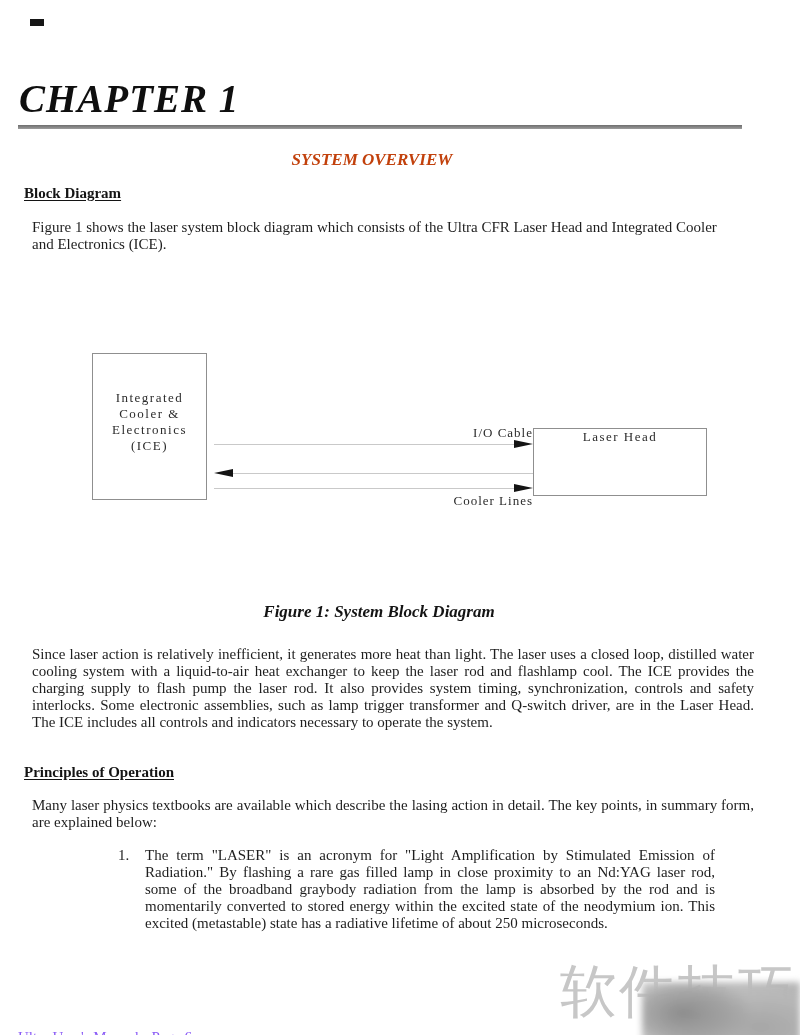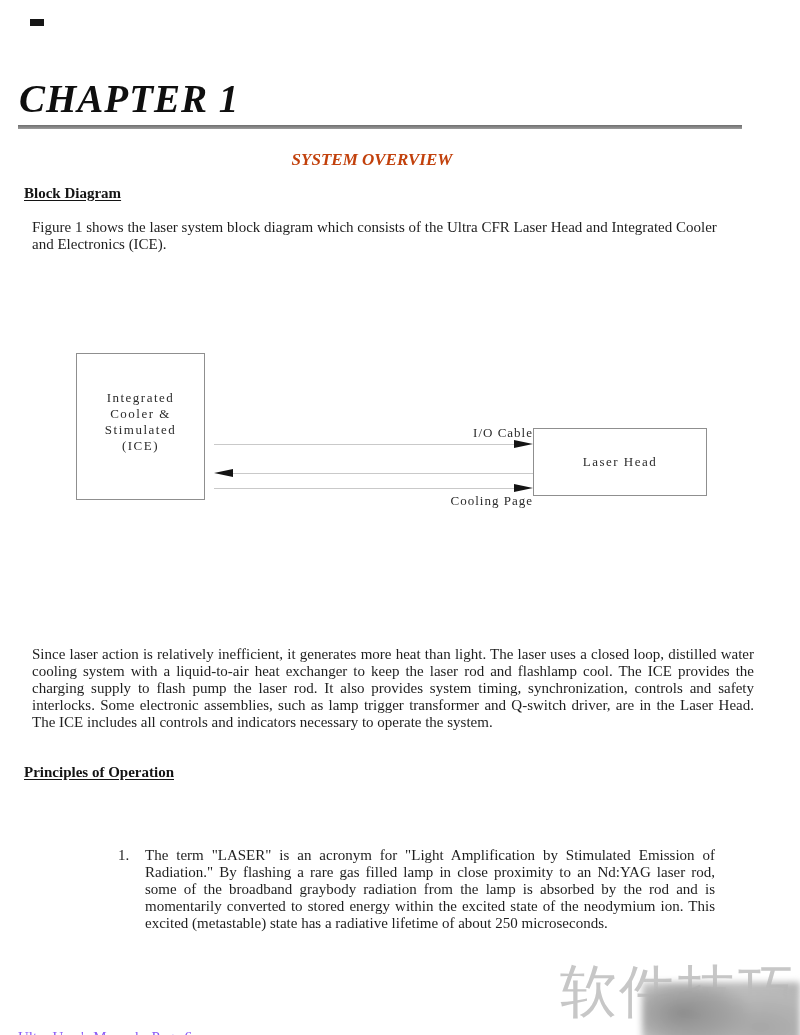--- a/index.html
+++ b/index.html
@@ -36,23 +36,23 @@
     position:absolute; left:18px; top:586px; width:722px; text-align:center;
     font-size:17px; font-weight:bold; font-style:italic; color:#141414;
   }
 
   
   .dbox {
     position:absolute; box-sizing:border-box; border:1px solid #8f8f8f;
     background:#ffffff; color:#2b2b2b; font-size:13px; letter-spacing:1.5px;
     text-align:center;
   }
-  .ice-box { left:76px; top:337px; width:129px; height:147px; line-height:16px; padding-top:36px; }
+  .ice-box { left:92px; top:337px; width:115px; height:147px; line-height:16px; padding-top:36px; }
   .laser-box { left:533px; top:412px; width:174px; height:68px;
-    display:flex; align-items:center; justify-content:center; }
+    display:flex; justify-content:center; }
   .dline { position:absolute; height:1px; background:#c9c9c9; }
   .line-io   { left:214px; top:428px; width:301px; }
   .line-ret  { left:233px; top:457px; width:300px; }
   .line-sup  { left:214px; top:472px; width:301px; }
   .arrow { position:absolute; width:0; height:0;
     border-top:4px solid transparent; border-bottom:4px solid transparent; }
   .arrow-right { border-left:19px solid #141414; }
   .arrow-left  { border-right:19px solid #141414; }
   .arrow-io  { left:514px; top:424px; }
   .arrow-ret { left:214px; top:453px; }
@@ -98,46 +98,48 @@
   <div class="section-title">SYSTEM OVERVIEW</div>
 
   <div class="sub-heading" style="top:169px;">Block Diagram</div>
 
   <div class="para" style="top:203px; width:700px;">Figure 1 shows the laser system block diagram which consists of the Ultra CFR Laser Head and Integrated Cooler and Electronics (ICE).</div>
 
   <div>
     <div class="dbox ice-box">
       <div>Integrated</div>
       <div>Cooler &amp;</div>
-      <div>Stimulated</div>
+      <div>Electronics</div>
       <div>(ICE)</div>
     </div>
 
     <div class="dbox laser-box">
       <span>Laser Head</span>
     </div>
 
     <div class="dlabel label-io">I/O Cable</div>
     <div class="dline line-io"></div>
     <div class="arrow arrow-right arrow-io"></div>
 
     <div class="dline line-ret"></div>
     <div class="arrow arrow-left arrow-ret"></div>
 
     <div class="dline line-sup"></div>
     <div class="arrow arrow-right arrow-sup"></div>
 
-    <div class="dlabel label-cool">Cooling Page</div>
+    <div class="dlabel label-cool">Cooler Lines</div>
   </div>
 
+  <div class="figure-caption">Figure 1: System Block Diagram</div>
 
   <div class="para justified" style="top:630px;">Since laser action is relatively inefficient, it generates more heat than light.  The laser uses a closed loop, distilled water cooling system with a liquid-to-air heat exchanger to keep the laser rod and flashlamp cool.  The ICE provides the charging supply to flash pump the laser rod.  It also provides system timing, synchronization, controls and safety interlocks.  Some electronic assemblies, such as lamp trigger transformer and Q-switch driver, are in the Laser Head.  The ICE includes all controls and indicators necessary to operate the system.</div>
 
   <div class="sub-heading" style="top:748px;">Principles of Operation</div>
 
+  <div class="para justified" style="top:781px;">Many laser physics textbooks are available which describe the lasing action in detail.  The key points, in summary form, are explained below:</div>
 
   <div class="list-number">1.</div>
   <div class="list-text">The term "LASER" is an acronym for "Light Amplification by Stimulated Emission of Radiation."  By flashing a rare gas filled lamp in close proximity to an Nd:YAG laser rod, some of the broadband graybody radiation from the lamp is absorbed by the rod and is momentarily converted to stored energy within the excited state of the neodymium ion.  This excited (metastable) state has a radiative lifetime of about 250 microseconds.</div>
 
   <div class="watermark">软件技巧</div>
   <div class="scan-blob"></div>
 
   <div class="footer">Ultra User's Manual - Page 6</div>
 
 </div>

